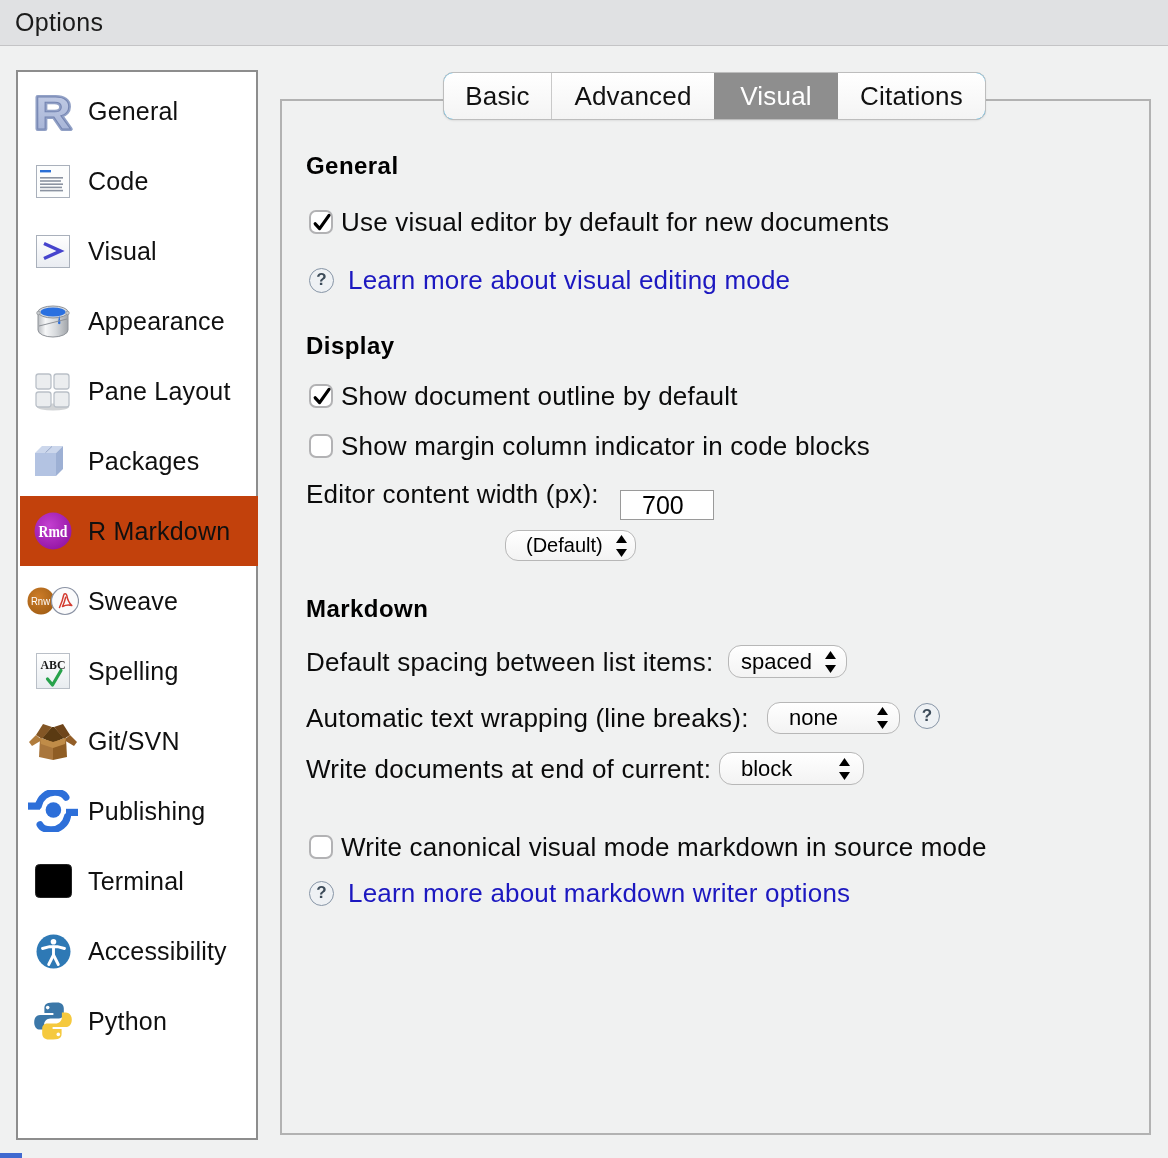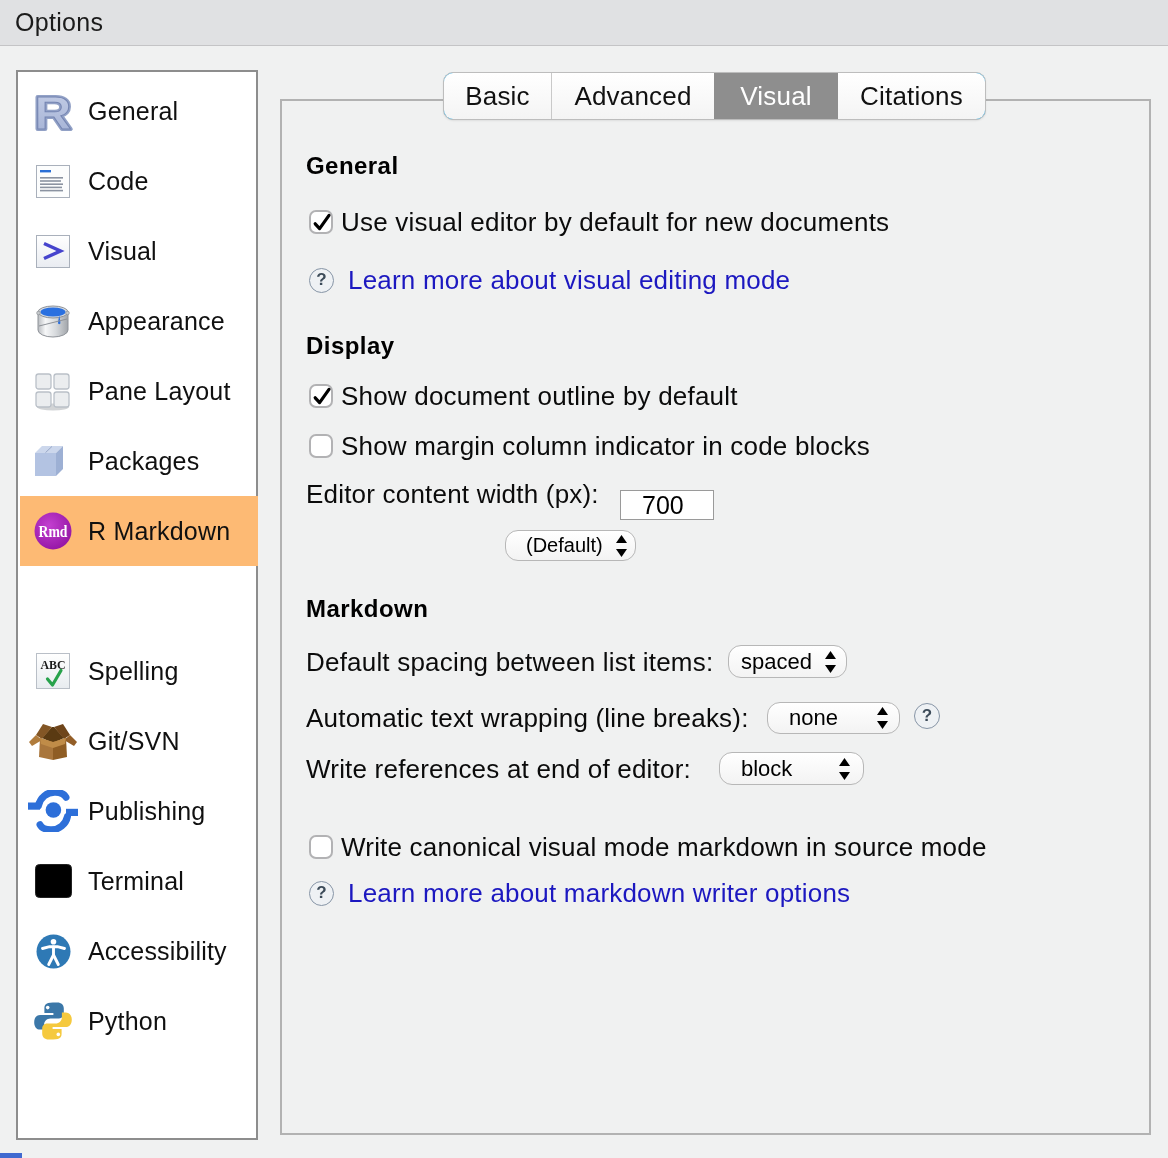--- a/index.html
+++ b/index.html
@@ -6,21 +6,21 @@
   body{width:1168px;height:1158px;overflow:hidden;background:#f0f1f1;
        font-family:"Liberation Sans",sans-serif;-webkit-font-smoothing:antialiased;}
   #page{position:relative;width:1168px;height:1158px;border-radius:19px;}
   .abs{position:absolute;}
   
   #titlebar{left:0;top:0;width:1168px;height:45px;background:#e0e1e3;border-bottom:1px solid #c4c4c6;}
   #titletext{left:15px;top:0;height:45px;display:flex;align-items:center;font-size:25px;color:#1b1b1b;letter-spacing:0.3px;}
   
   #sidebar{left:16px;top:70px;width:242px;height:1070px;background:#ffffff;border:2px solid #8d8d8d;box-sizing:border-box;}
   .srow{position:absolute;left:2px;width:238px;height:70px;}
-  .srow.sel{background:#fdba74;}
+  .srow.sel{background:#c2410c;}
   .sicon{position:absolute;left:6px;top:0;width:54px;height:70px;display:flex;align-items:center;justify-content:center;}
   .slabel{position:absolute;left:68px;top:0;height:70px;display:flex;align-items:center;font-size:25px;color:#101010;letter-spacing:0.2px;}
   
   #panel{left:280px;top:99px;width:871px;height:1036px;border:2px solid #b2b2b2;box-sizing:border-box;}
   
   #tabs{left:443px;top:72px;width:543px;height:48px;background:#0ea5e9;border:1px solid #bdbdbd;border-radius:10px;box-sizing:border-box;display:flex;overflow:hidden;box-shadow:0 1px 2px rgba(0,0,0,0.08);align-items:flex-end;}
   .tab{height:100%;display:flex;align-items:center;justify-content:center;font-size:26px;color:#111;background:linear-gradient(#ffffff,#f4f4f4);letter-spacing:0.2px;}
   .tab+.tab{border-left:1px solid #c9c9c9;}
   .tab.active{background:#8e8e8e;color:#ffffff;border-left:none;}
   .tab.active+.tab{border-left:none;}
@@ -148,20 +148,37 @@
     <stop offset="0" stop-color="#c33fd0"></stop>
                 <stop offset="1" stop-color="#8d0f9e"></stop>
               </radialGradient>
             </defs>
   <circle cx="19" cy="19" r="18.5" fill="url(#mg)"></circle>
   <text x="19" y="24.8" font-family="Liberation Serif" font-weight="bold" font-size="17" text-anchor="middle" fill="#ffffff" textLength="29" lengthAdjust="spacingAndGlyphs">Rmd</text>
           </svg>
         </span>
         <span class="slabel">R Markdown</span>
       </div>
+      <div class="srow" style="top: 494px;">
+        <span class="sicon">
+          <svg width="52" height="30" viewBox="0 0 52 30">
+  <defs>
+              <radialGradient id="sg" cx="0.4" cy="0.35" r="0.8">
+    <stop offset="0" stop-color="#cd7d28"></stop>
+                <stop offset="1" stop-color="#9d5a12"></stop>
+              </radialGradient>
+            </defs>
+  <circle cx="14" cy="15" r="13.5" fill="url(#sg)"></circle>
+  <text x="13.5" y="19" font-family="Liberation Sans" font-size="10.5" text-anchor="middle" fill="#ffffff" textLength="19" lengthAdjust="spacingAndGlyphs">Rnw</text>
+  <circle cx="38" cy="15" r="13.5" fill="#fbfbfc" stroke="#8b93a4" stroke-width="1.2"></circle>
+  <path d="M32.5 21.5 C34.5 17 36.2 11.5 36.6 9.3 c0.4-2.3 2.9-2 3.2 0.1 0.5 3.2 2.3 7.6 5 10.2 -2.6-0.9-6.6-0.4-9.3 0.9 1.7-3.8 2.6-6.8 3.1-9.2" fill="none" stroke="#d33b30" stroke-width="1.5" stroke-linecap="round" stroke-linejoin="round"></path>
+          </svg>
+        </span>
+        <span class="slabel">Sweave</span>
+      </div>
       <div class="srow" style="top: 564px;">
         <span class="sicon">
           <svg width="34" height="36" viewBox="0 0 34 36">
   <defs>
               <linearGradient id="spg" x1="0" y1="0" x2="0" y2="1">
     <stop offset="0" stop-color="#ffffff"></stop>
                 <stop offset="1" stop-color="#e8ecf0"></stop>
               </linearGradient>
             </defs>
   <rect x="0.5" y="0.5" width="33" height="35" fill="url(#spg)" stroke="#b9bfc7"></rect>
@@ -295,21 +312,21 @@
           <path d="M6.5 23 L1 15 H12 Z" fill="#000"></path>
         </svg></span></div>
 
   <div class="row" style="left:306px;top:701px;height:34px;">Automatic text wrapping (line breaks):</div>
   <div class="abs selbox" style="left:767px;top:702px;width:133px;height:32px;padding-left:21px;">none<span class="arrows" style="right: 10px; height: 24px;"><svg width="13" height="24" viewBox="0 0 13 24">
           <path d="M6.5 1 L12 9 H1 Z" fill="#000"></path>
           <path d="M6.5 23 L1 15 H12 Z" fill="#000"></path>
         </svg></span></div>
   <div class="abs qmark" style="left:914px;top:703px;margin-left:0;width:26px;height:26px;">?</div>
 
-  <div class="row" style="left:306px;top:752px;height:34px;">Write references at end of editor:</div>
+  <div class="row" style="left:306px;top:752px;height:34px;">Write documents at end of current:</div>
   <div class="abs selbox" style="left:719px;top:752px;width:145px;height:33px;padding-left:21px;">block<span class="arrows" style="right: 12px; height: 24px;"><svg width="13" height="24" viewBox="0 0 13 24">
           <path d="M6.5 1 L12 9 H1 Z" fill="#000"></path>
           <path d="M6.5 23 L1 15 H12 Z" fill="#000"></path>
         </svg></span></div>
 
   <div class="row" style="left:306px;top:814px;height:34px;margin-top:16px;">
     <span class="cb"></span>
       <span style="margin-left:8px;">Write canonical visual mode markdown in source mode</span>
   </div>
 

